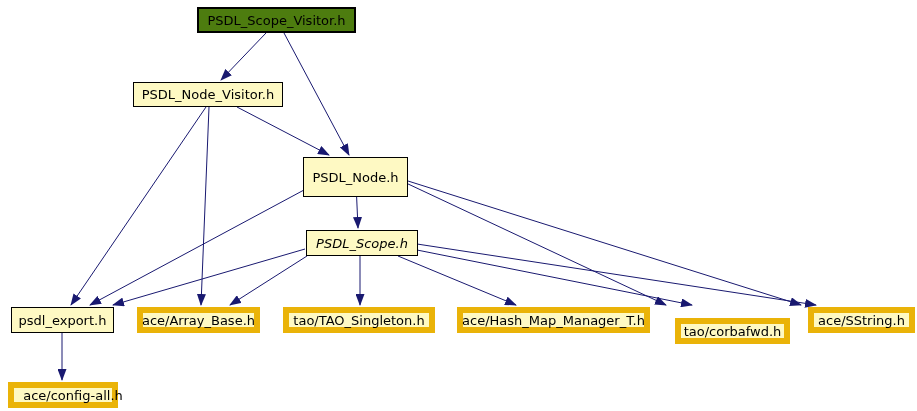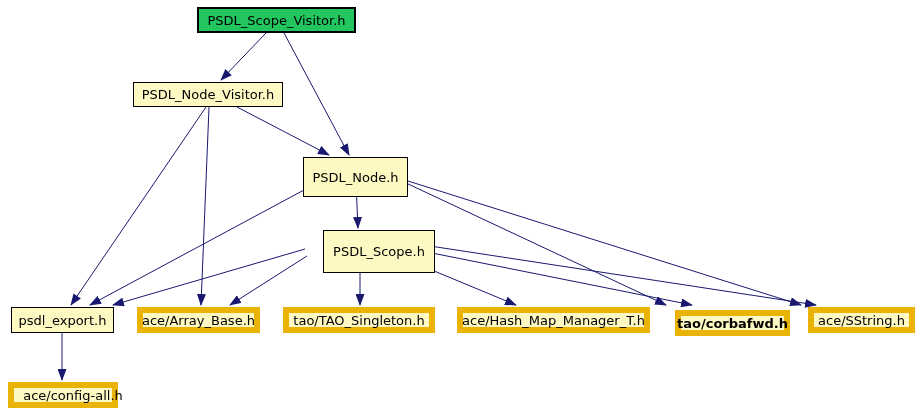--- a/index.html
+++ b/index.html
@@ -22,21 +22,21 @@
     display: flex;
     align-items: center;
     justify-content: center;
     white-space: nowrap;
     font-size: 13px;
     color: #000000;
     background: #fef9c3;
     line-height: 1;
   }
   .node.current {
-    background: #22c55e;
+    background: #4d7c0f;
     border: 2px solid #000000;
   }
   .node.internal {
     border: 1px solid #000000;
   }
   .node.external {
     border: 6px solid #eab308;
   }
   .edges-layer line { stroke-width: 1px; }
 </style>
@@ -66,22 +66,22 @@
         <line x1="398" y1="256" x2="516" y2="305" stroke="#191970" marker-end="url(#arrowhead)"></line>
         <line x1="417" y1="250" x2="692" y2="305" stroke="#191970" marker-end="url(#arrowhead)"></line>
         <line x1="417" y1="244" x2="816" y2="305" stroke="#191970" marker-end="url(#arrowhead)"></line>
         <line x1="62" y1="333" x2="62" y2="380" stroke="#191970" marker-end="url(#arrowhead)"></line>
       </g>
   </svg>
   <div id="graph-nodes">
       <div class="node current" style="left: 197px; top: 7px; width: 159px; height: 26px;">PSDL_Scope_Visitor.h</div>
       <div class="node internal" style="left: 133px; top: 82px; width: 150px; height: 25px;">PSDL_Node_Visitor.h</div>
       <div class="node internal" style="left: 303px; top: 157px; width: 105px; height: 40px;">PSDL_Node.h</div>
-      <div class="node internal" style="left: 323px; top: 230px; width: 112px; height: 43px;">PSDL_Scope.h</div>
+      <div class="node internal" style="left: 306px; top: 230px; width: 112px; height: 26px; font-style: italic;">PSDL_Scope.h</div>
       <div class="node internal" style="left: 11px; top: 307px; width: 103px; height: 26px;">psdl_export.h</div>
       <div class="node external" style="left: 137px; top: 307px; width: 123px; height: 26px;">ace/Array_Base.h</div>
       <div class="node external" style="left: 283px; top: 307px; width: 152px; height: 26px;">tao/TAO_Singleton.h</div>
       <div class="node external" style="left: 457px; top: 307px; width: 193px; height: 26px;">ace/Hash_Map_Manager_T.h</div>
-      <div class="node external" style="left: 675px; top: 310px; width: 115px; height: 26px; font-weight: bold;">tao/corbafwd.h</div>
+      <div class="node external" style="left: 675px; top: 318px; width: 115px; height: 26px;">tao/corbafwd.h</div>
       <div class="node external" style="left: 808px; top: 307px; width: 107px; height: 26px;">ace/SString.h</div>
       <div class="node external" style="left: 8px; top: 382px; width: 110px; height: 26px; padding-left: 20px;">ace/config-all.h</div>
     </div>
 </div>
 
 </body></html>

